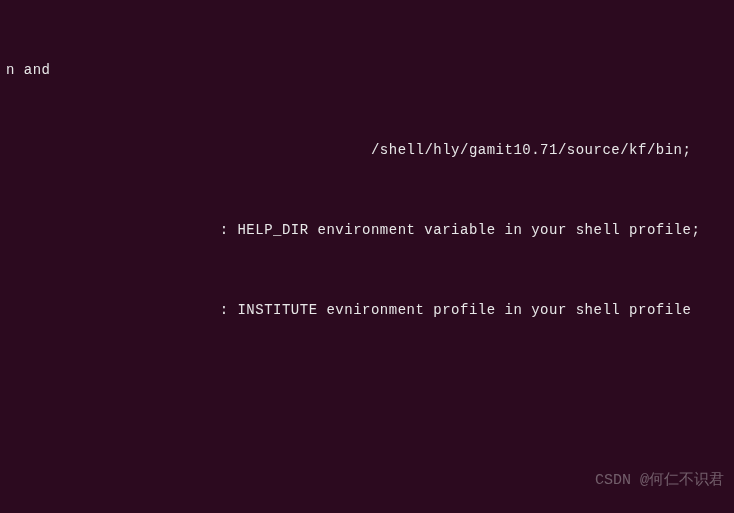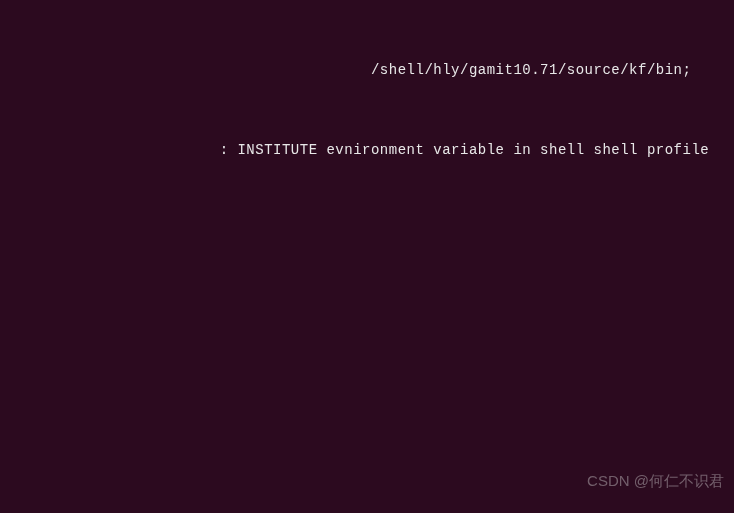--- a/index.html
+++ b/index.html
@@ -26,31 +26,33 @@
     }
     .line {
       display: block;
       min-height: 1.9em;
     }
     .watermark {
       position: absolute;
       bottom: 18px;
       right: 10px;
       color: rgba(220, 220, 220, 0.4);
-      font-family: Liberation Sans, sans-serif;
+      font-family: Liberation Mono, monospace;
       font-size: 15px;
       letter-spacing: 0;
     }
   </style>
 </head>
 <body>
 
 <div class="terminal">
+  <span class="line">n and</span>
   <span class="line">                                         /shell/hly/gamit10.71/source/kf/bin;</span>
-  <span class="line">                        : INSTITUTE evnironment variable in shell shell profile</span>
+  <span class="line">                        : HELP_DIR environment variable in your shell profile;</span>
+  <span class="line">                        : INSTITUTE evnironment profile in your shell profile</span>
   <span class="line"></span>
   
   
   
   
   
   
   
   
   

